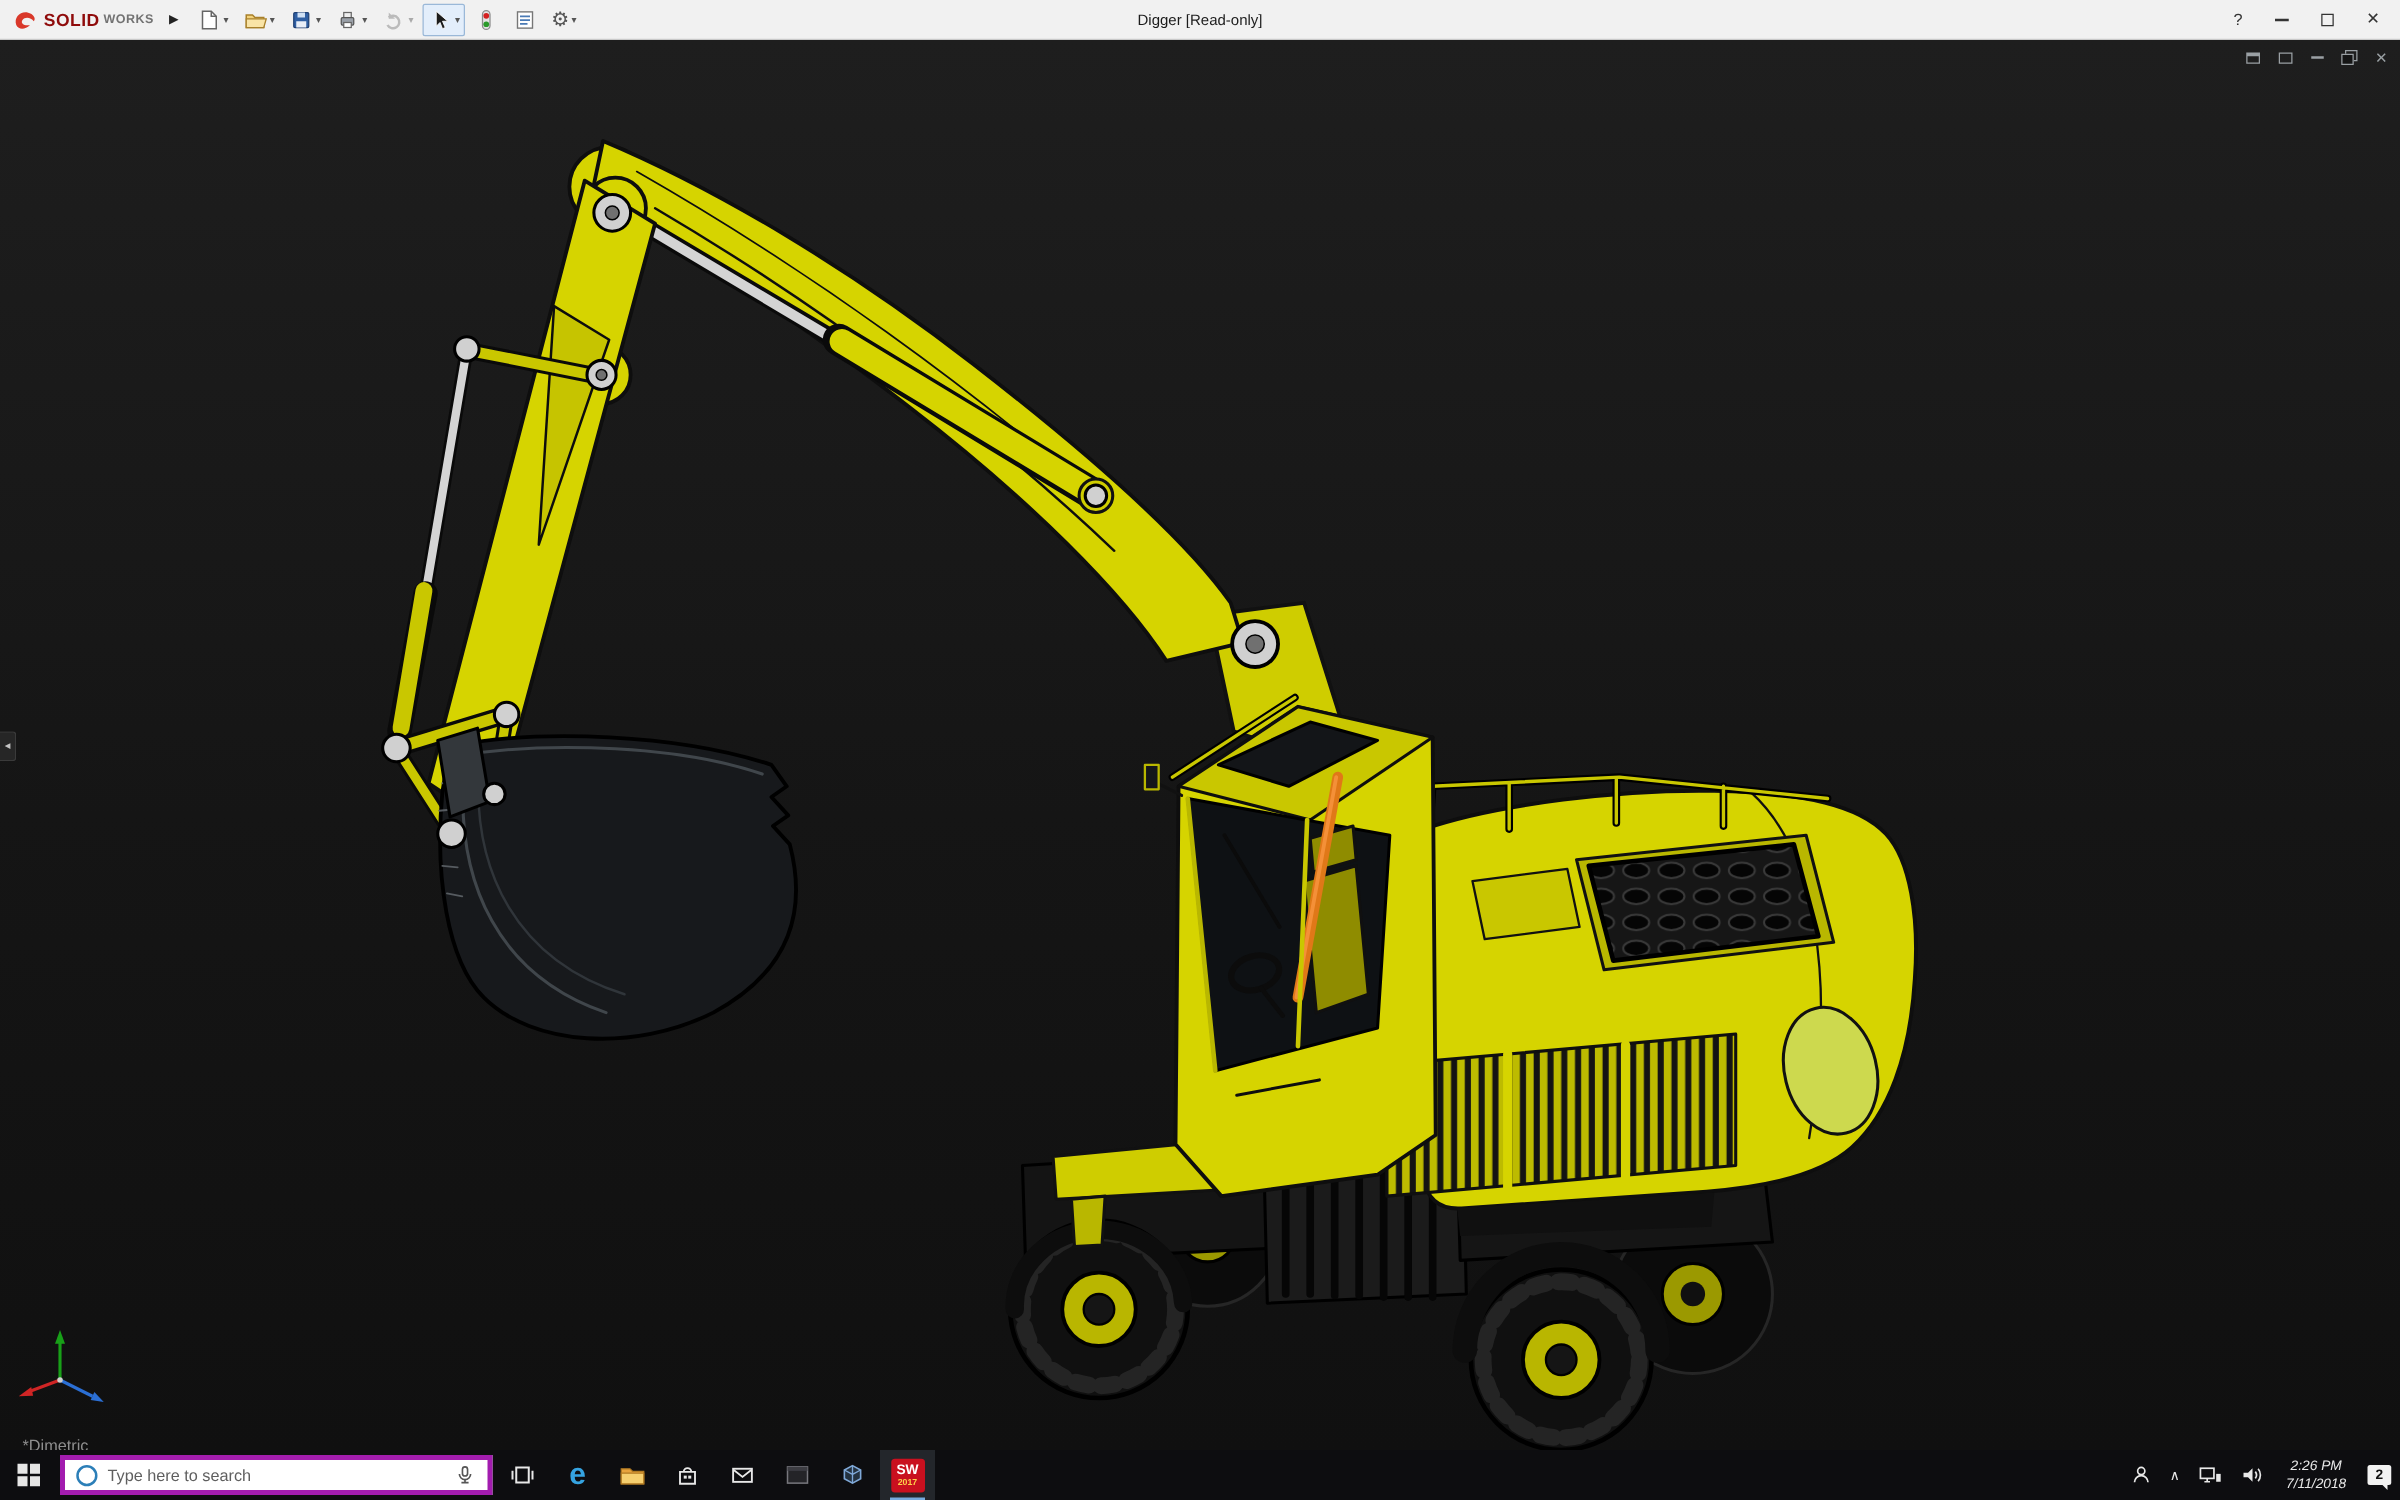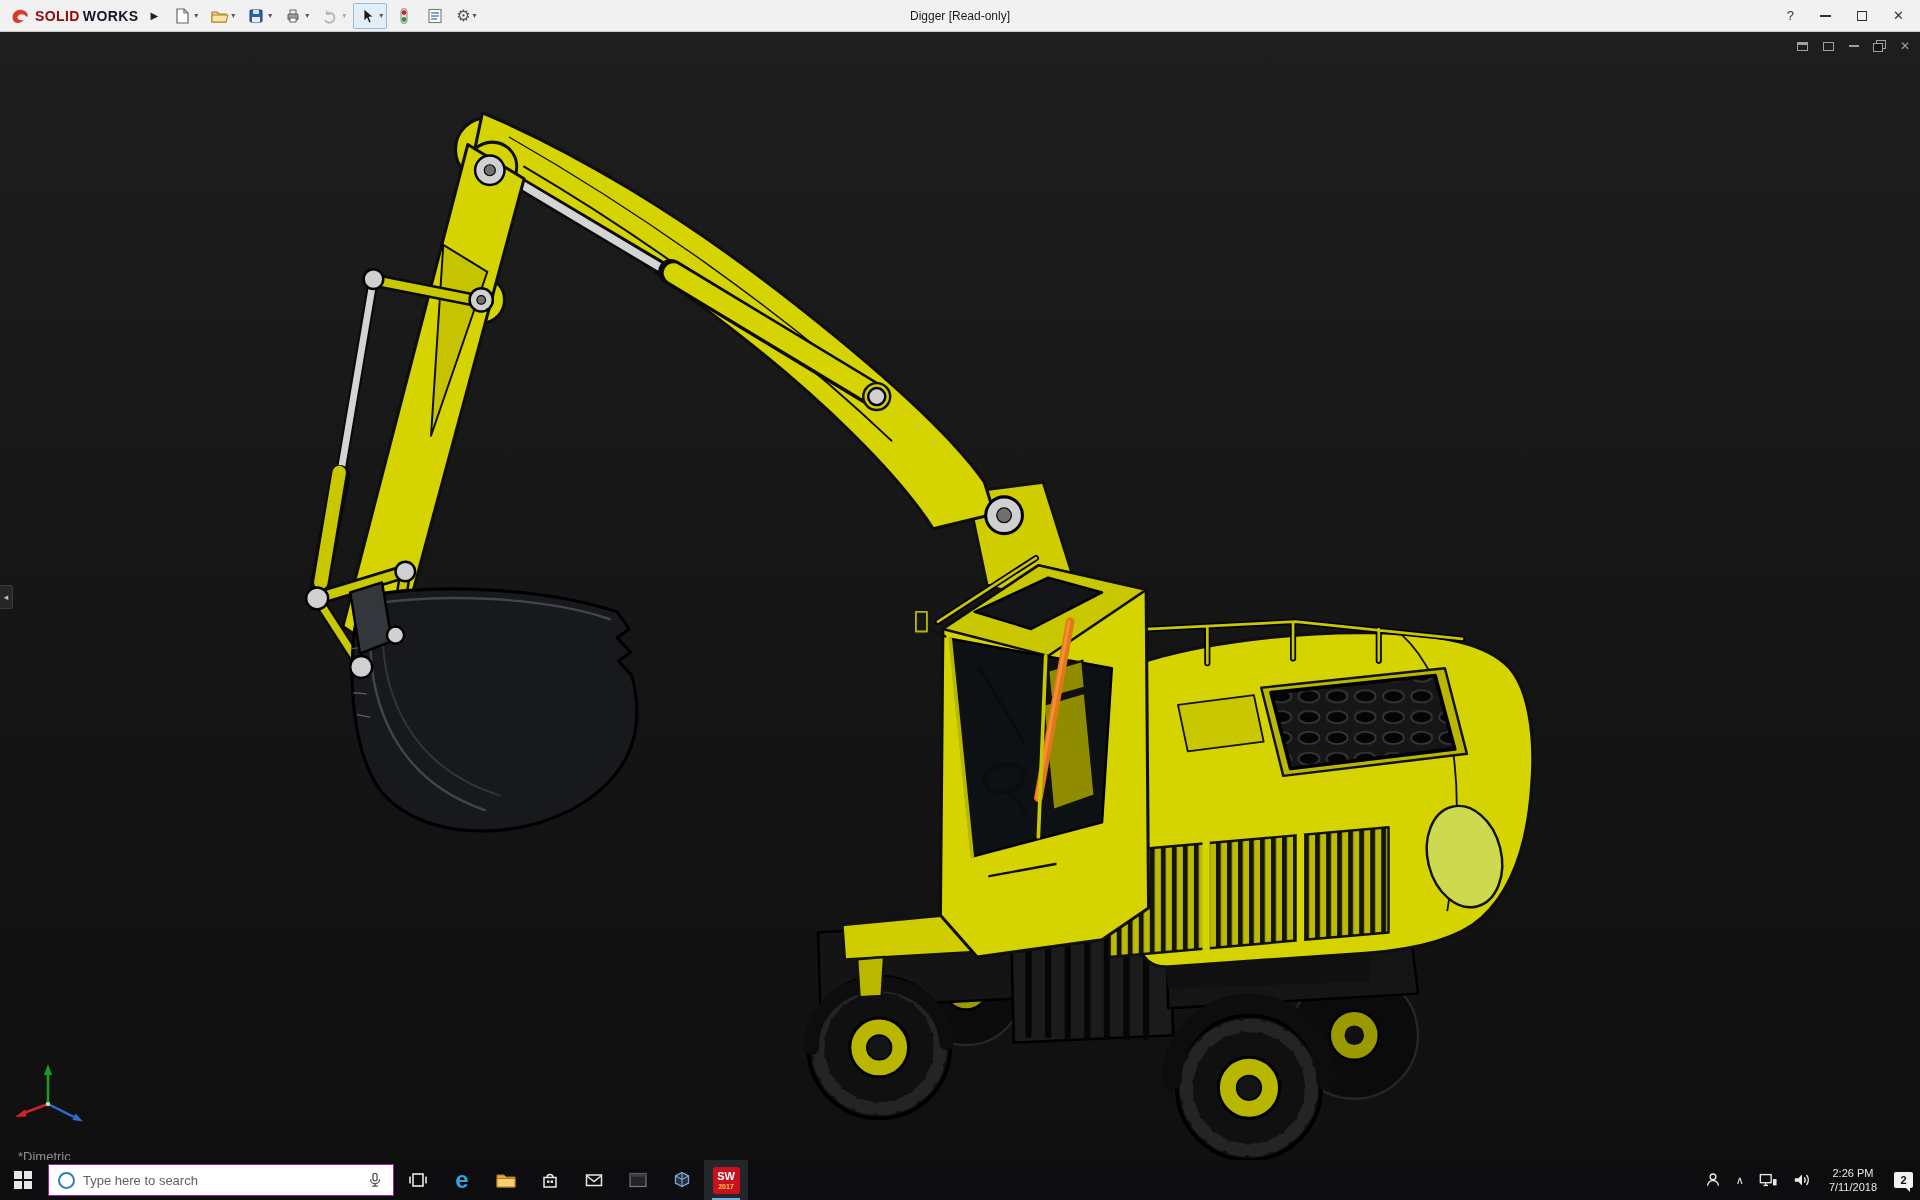--- a/index.html
+++ b/index.html
@@ -5,21 +5,21 @@
   * { margin:0; padding:0; box-sizing:border-box; }
   html,body { width:1920px; height:1200px; overflow:hidden; background:#000;
               font-family:"Liberation Sans", sans-serif; user-select:none; }
   .glyph { font-family:"DejaVu Sans", sans-serif; }
 
   
   .titlebar { position:absolute; top:0; left:0; right:0; height:32px; background:#f1f1f1;
               border-bottom:1px solid #c9c9c9; display:flex; align-items:center; z-index:30;justify-content:space-between; }
   .brand { display:flex; align-items:center; gap:3px; padding:0 6px 0 10px; }
   .brand .solid { color:#8f0b0b; font-weight:bold; font-size:14px; letter-spacing:.4px; }
-  .brand .works { color:#0f172a; font-weight:bold; font-size:14px; letter-spacing:.4px; }
+  .brand .works { color:#737373; font-weight:bold; font-size:10px; letter-spacing:.4px; }
   .flyout-arrow { color:#222; font-size:10px; margin:0 10px 0 6px; cursor:pointer; }
   .tools { display:flex; align-items:center; gap:3px; }
   .tool { display:flex; align-items:center; padding:2px 3px; border-radius:2px; border:1px solid transparent; cursor:pointer; }
   .tool.active { background:#e3eefb; border:1px solid #9ab8d8; }
   .tool.disabled { opacity:.45; }
   .tool .caret { font-size:8px; color:#555; margin-left:2px; }
   .doc-title { position:absolute; left:50%; top:0; height:16px; line-height:32px;
                transform:translateX(-50%); font-size:12px; color:#1c1c1c; }
   .win-controls { margin-left:auto; display:flex; align-items:center; gap:26px; padding-right:16px; }
   .win-controls > div { cursor:pointer; color:#333; display:flex; align-items:center; justify-content:center; }
@@ -46,39 +46,39 @@
                   color:#c4c4c4; font-size:9px; display:flex; align-items:center; justify-content:center; cursor:pointer; z-index:5; }
   .triad { position:absolute; left:14px; bottom:30px; z-index:4; }
   .view-label { position:absolute; left:18px; bottom:-4px; color:#8f8f8f; font-size:13px; z-index:4; }
 
   
   .taskbar { position:absolute; bottom:0; left:0; right:0; height:40px; background:#0d0d10;
              display:flex; align-items:stretch; color:#e8e8e8; z-index:30; }
   .tb-btn { width:46px; display:flex; align-items:center; justify-content:center; cursor:pointer; }
   .start-grid { display:grid; grid-template-columns:8px 8px; grid-template-rows:8px 8px; gap:2px; }
   .start-grid span { background:#e6e6e6; }
-  .search-box { width:346px; margin:4px 2px; background:#ffffff; border:1px solid #a21caf;
+  .search-box { width:346px; margin:4px 2px; background:#ffffff; border:4px solid #a21caf;
                 display:flex; align-items:center; gap:8px; padding:0 9px; }
   .cortana-ring { width:17px; height:17px; border-radius:50%; border:2.5px solid #2c7fb8; flex:none; }
   .search-input { flex:1; border:none; outline:none; font-size:13px; color:#333; background:transparent;
                   font-family:"Liberation Sans", sans-serif; }
   .search-input::placeholder { color:#5f5f5f; }
   .app-btn { width:44px; display:flex; align-items:center; justify-content:center; cursor:pointer; position:relative; }
   .app-btn.running { background:#23262b; }
   .app-btn.running::after { content:""; position:absolute; bottom:0; left:8px; right:8px; height:2px; background:#76a9dc; }
   .edge-e { font-size:24px; font-weight:bold; color:#35a3e1; }
   .sw-tile { width:27px; height:27px; background:#c9101f; border-radius:3px; display:flex; flex-direction:column;
              align-items:center; justify-content:center; line-height:1; }
   .sw-tile .l1 { color:#fff; font-weight:bold; font-size:11px;text-align:right; }
   .sw-tile .l2 { color:#ffd24a; font-weight:bold; font-size:7px; margin-top:1px; }
   .tray { margin-left:auto; display:flex; align-items:stretch; }
   .tray-btn { display:flex; align-items:center; justify-content:center; padding:0 7px; cursor:pointer; }
   .chevron { font-size:11px; color:#e8e8e8; }
   .clock { display:flex; flex-direction:column; align-items:center; justify-content:center;
-           font-size:11px; line-height:1.3; padding:0 10px; cursor:pointer; }
+           font-size:11px; line-height:1.3; padding:0 10px; cursor:pointer;font-style:italic; }
   .action-bubble { position:relative; width:19px; height:16px; background:#f2f2f2; border-radius:2px; }
   .action-bubble::after { content:""; position:absolute; right:3px; bottom:-4px; border:4px solid transparent;
                           border-top-color:#f2f2f2; border-right-color:#f2f2f2; }
   .action-bubble .count { position:absolute; inset:0; display:flex; align-items:center; justify-content:center;
                           color:#111; font-size:11px; font-weight:bold; }
 </style>
 </head>
 <body>
 
 <div class="titlebar">

